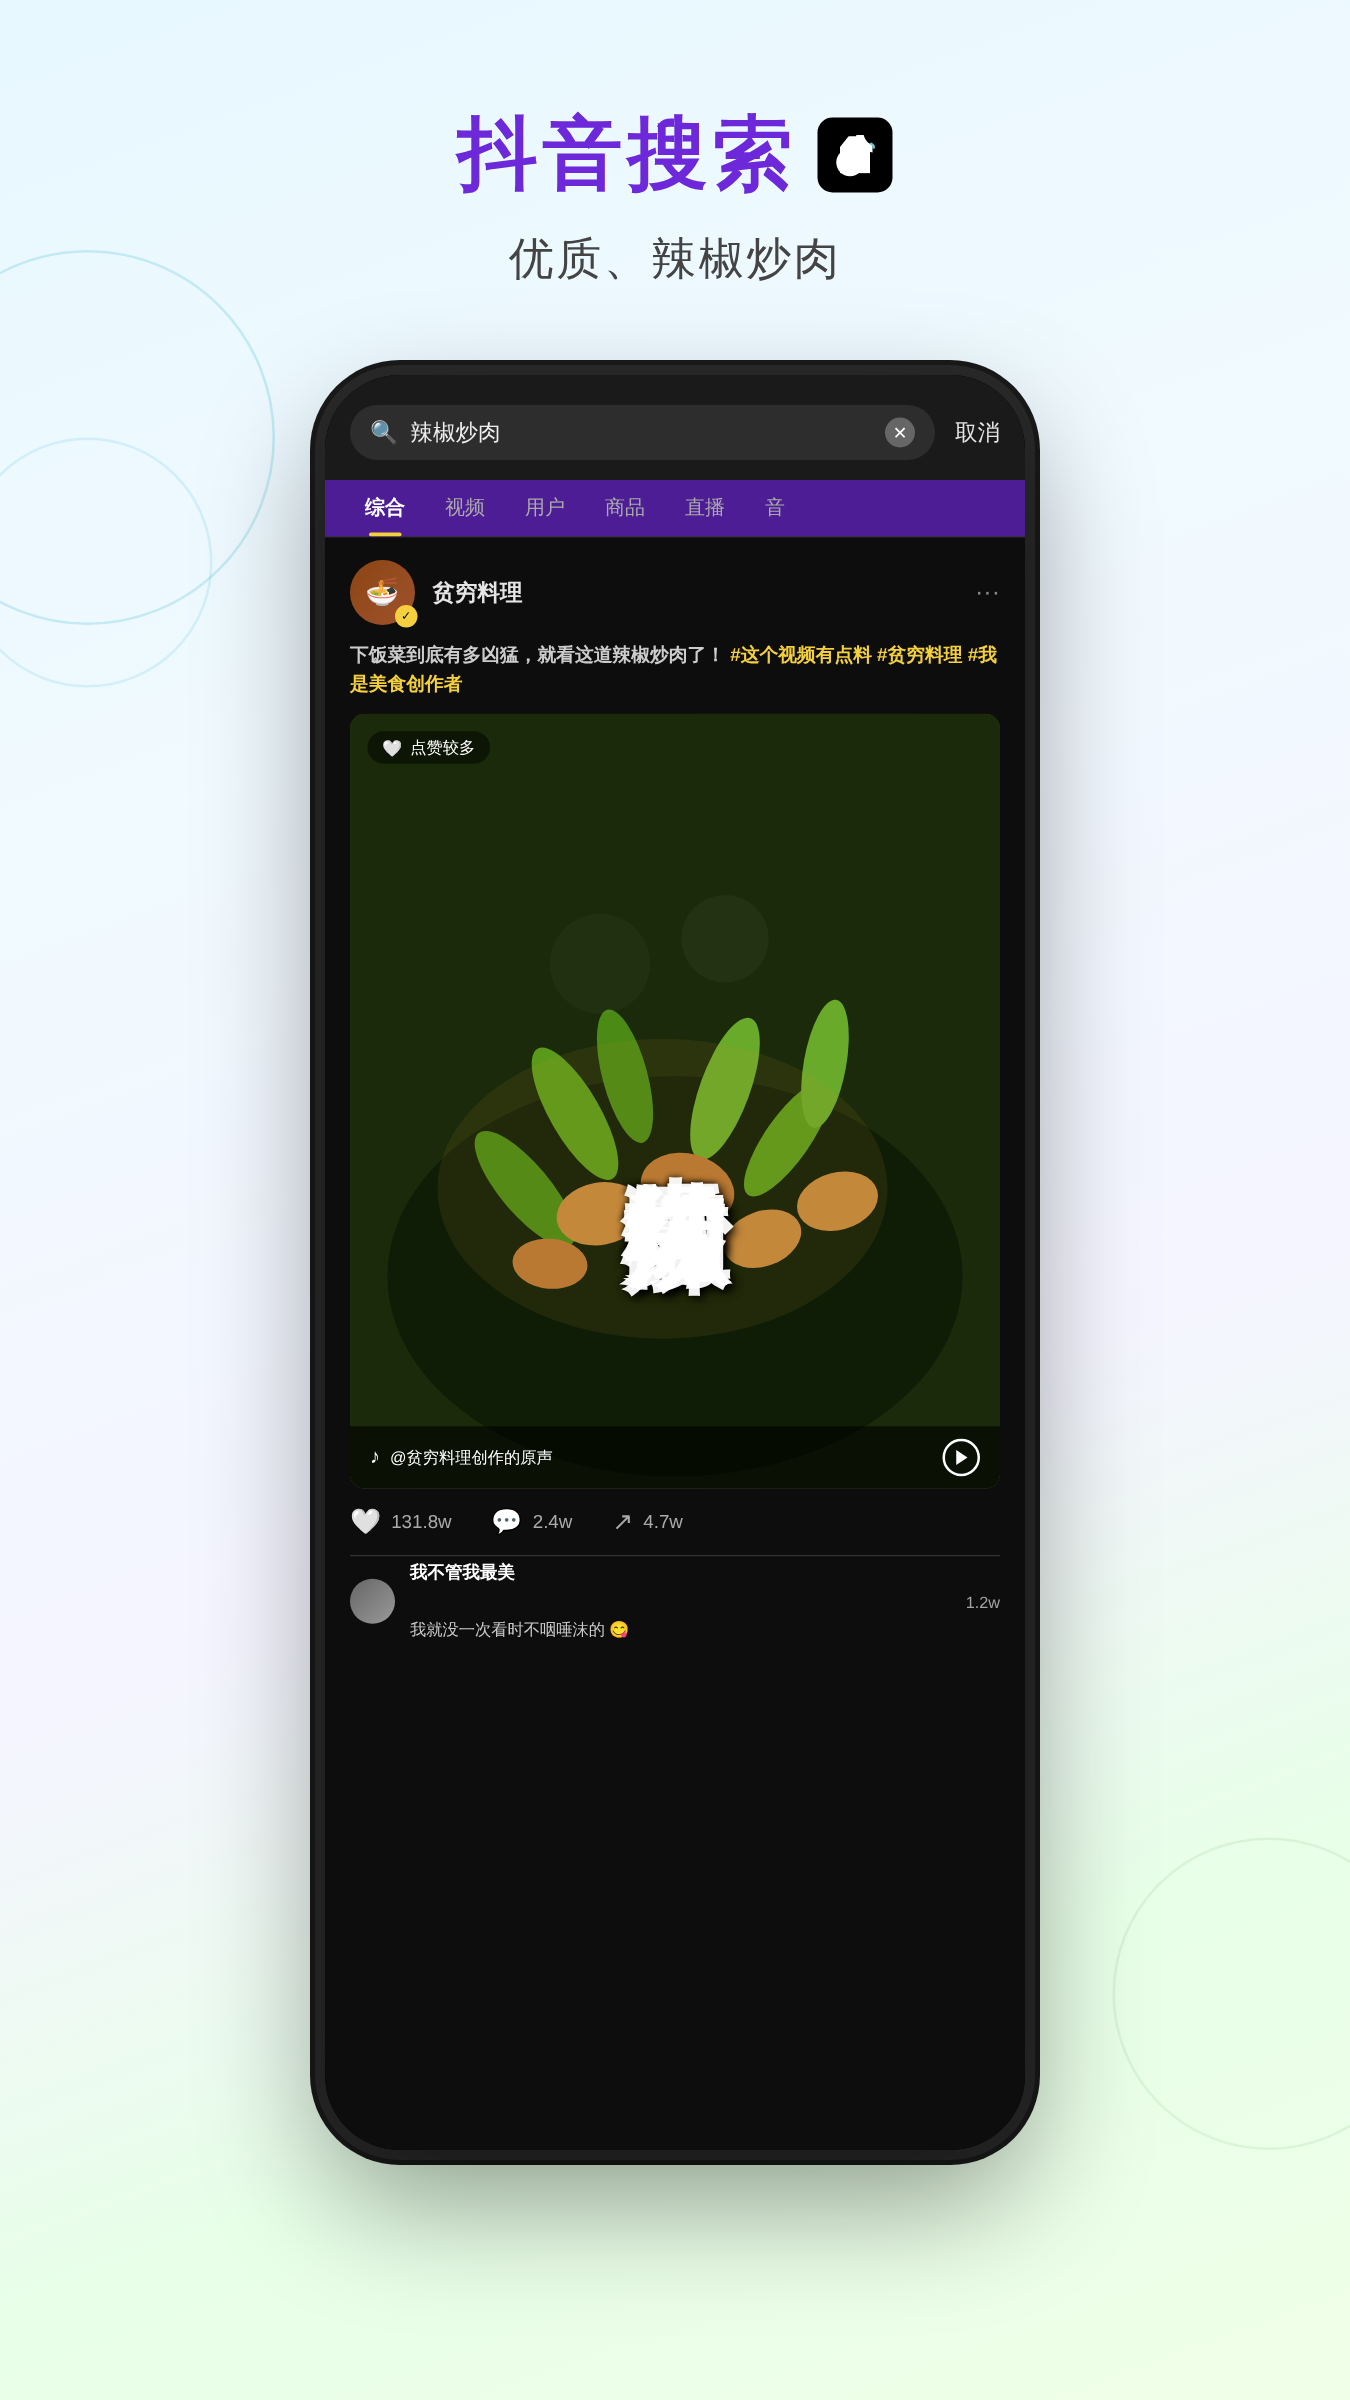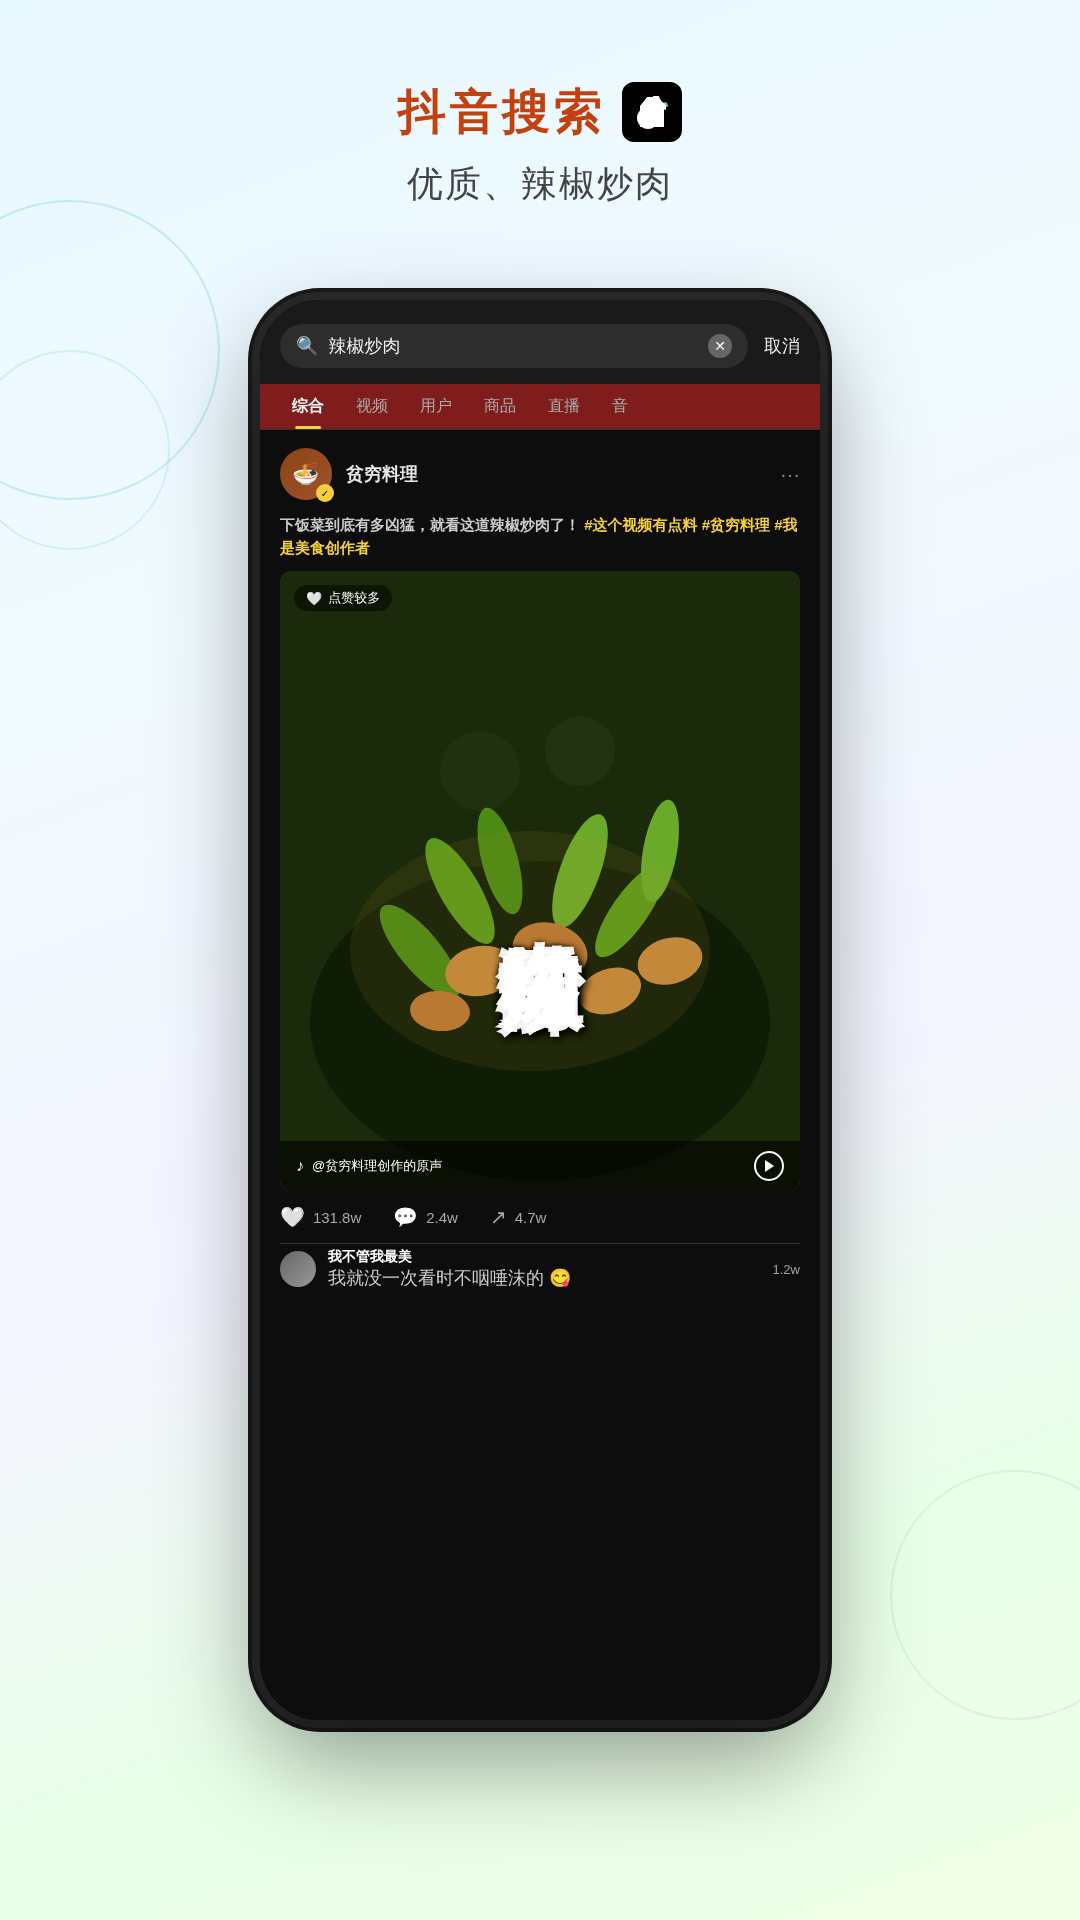--- a/index.html
+++ b/index.html
@@ -45,23 +45,23 @@
     
     .header-section {
       text-align: center;
       padding-top: 80px;
       padding-bottom: 40px;
       position: relative;
       z-index: 2;
     }
 
     .app-title {
-      font-size: 48px;
+      font-size: 64px;
       font-weight: 900;
-      color: #c2410c;
+      color: #6d28d9;
       letter-spacing: 4px;
       display: flex;
       align-items: center;
       justify-content: center;
       gap: 16px;
     }
 
     .tiktok-icon {
       width: 60px;
       height: 60px;
@@ -167,21 +167,21 @@
 
     .cancel-btn {
       color: #e5e5e5;
       font-size: 18px;
       white-space: nowrap;
       cursor: pointer;
     }
 
     
     .tabs-area {
-      background: #7f1d1d;
+      background: #4c1d95;
       display: flex;
       border-bottom: 1px solid #333;
       padding: 0 16px;
     }
 
     .tab-item {
       padding: 12px 16px;
       font-size: 16px;
       color: #aaa;
       position: relative;
@@ -416,21 +416,22 @@
     }
 
     .comment-username {
       color: #fff;
       font-size: 14px;
       font-weight: 600;
     }
 
     .comment-text {
       color: #ccc;
-      font-size: 18px;
+      font-size: 13px;
+      margin-top: 28px;
     }
 
     .comment-likes {
       color: #a3a3a3;
       font-size: 13px;
     }
 
     
     .separator {
       height: 1px;

